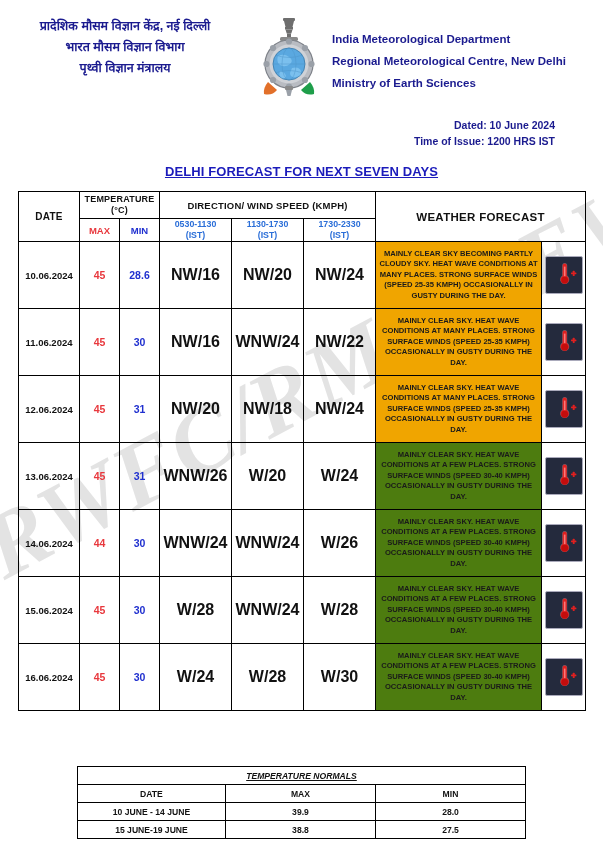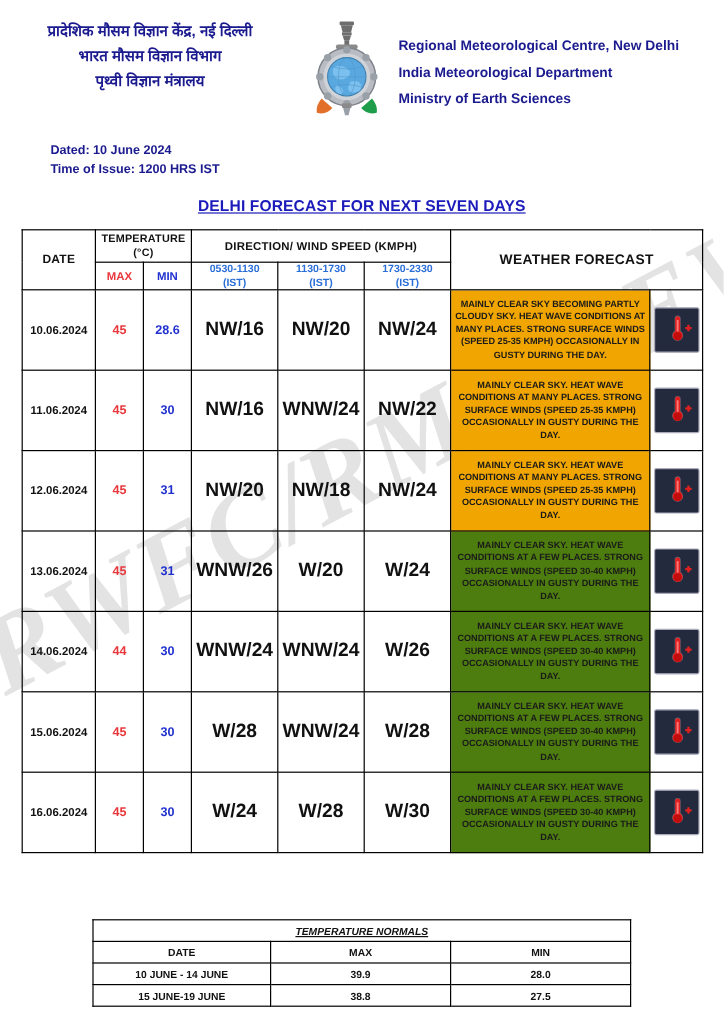--- a/index.html
+++ b/index.html
@@ -77,28 +77,27 @@
     padding-top: 14px;
     padding-left: 4px;
   }
   .mast-right div { white-space: nowrap; }
 
   
   .emblem { position: relative; width: 70px; height: 86px; }
 
   
   .issue-block {
-    text-align: left;
+    text-align: right;
     color: #1b1b8f;
     font-size: 10.5px;
     font-weight: bold;
     line-height: 16px;
     padding-right: 48px;
     padding-top: 25px;
-    margin-left: 42px;
   }
   .issue-block div { white-space: nowrap; }
 
   
   .doc-title {
     text-align: center;
     color: #1b1bbb;
     font-size: 13px;
     font-weight: bold;
     text-decoration: underline;
@@ -296,22 +295,22 @@
           <path d="M14 66 q-5 6 -4 12 q8 2 13 -4 z" fill="#e2702a"></path>
           <path d="M56 66 q5 6 4 12 q-8 2 -13 -4 z" fill="#1e9e4a"></path>
 
           <rect x="31" y="70" width="8" height="4" rx="1" fill="#8a8a8a"></rect>
           <path d="M32 74 h6 l-1.5 6 h-3 z" fill="#9aa0a8"></path>
         </svg>
       </div>
     </div>
 
     <div class="mast-right">
+      <div>India Meteorological Department</div>
       <div>Regional Meteorological Centre, New Delhi</div>
-      <div>India Meteorological Department</div>
       <div>Ministry of Earth Sciences</div>
     </div>
   </div>
 
   <div class="issue-block">
     <div>Dated: 10 June 2024</div>
     <div>Time of Issue:  1200 HRS IST</div>
   </div>
 
   <div class="doc-title">DELHI FORECAST FOR NEXT SEVEN DAYS</div>

